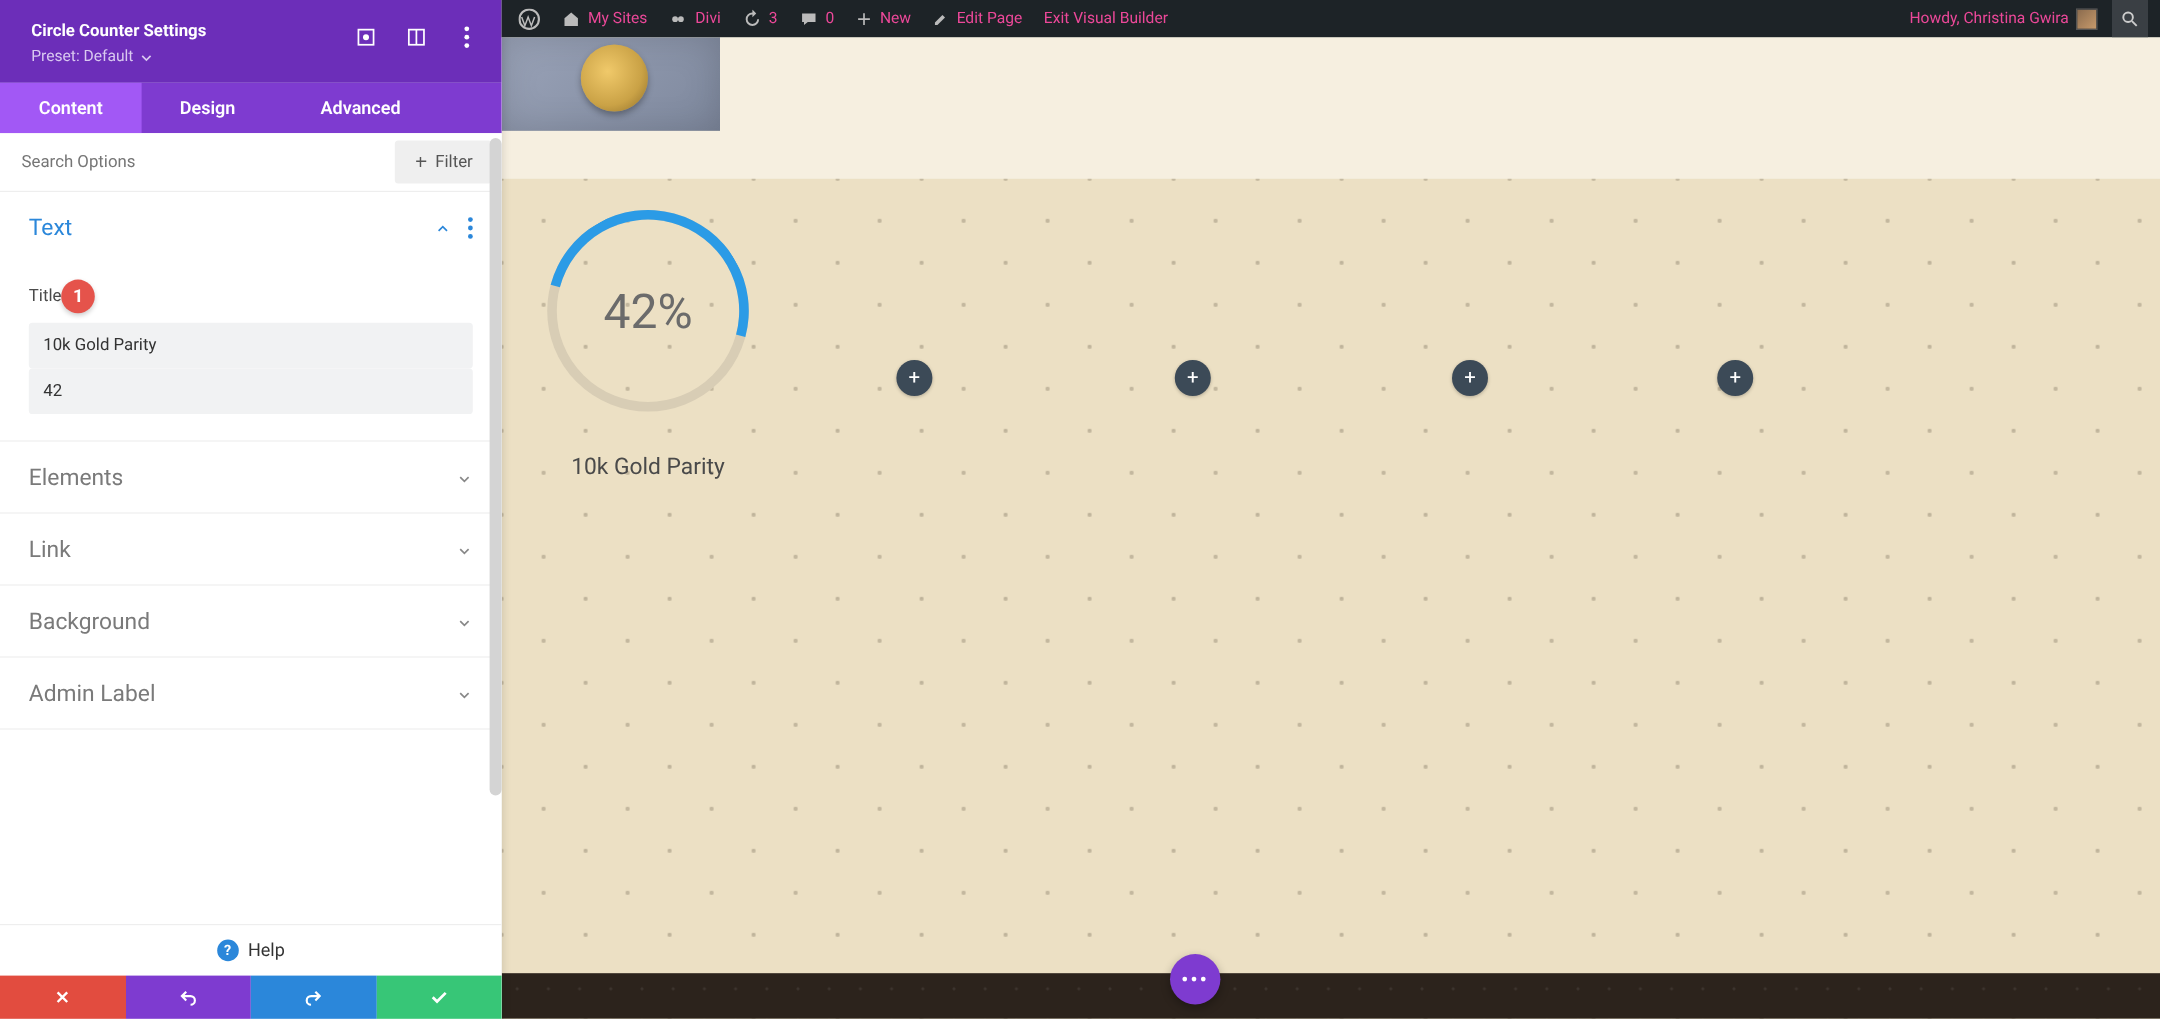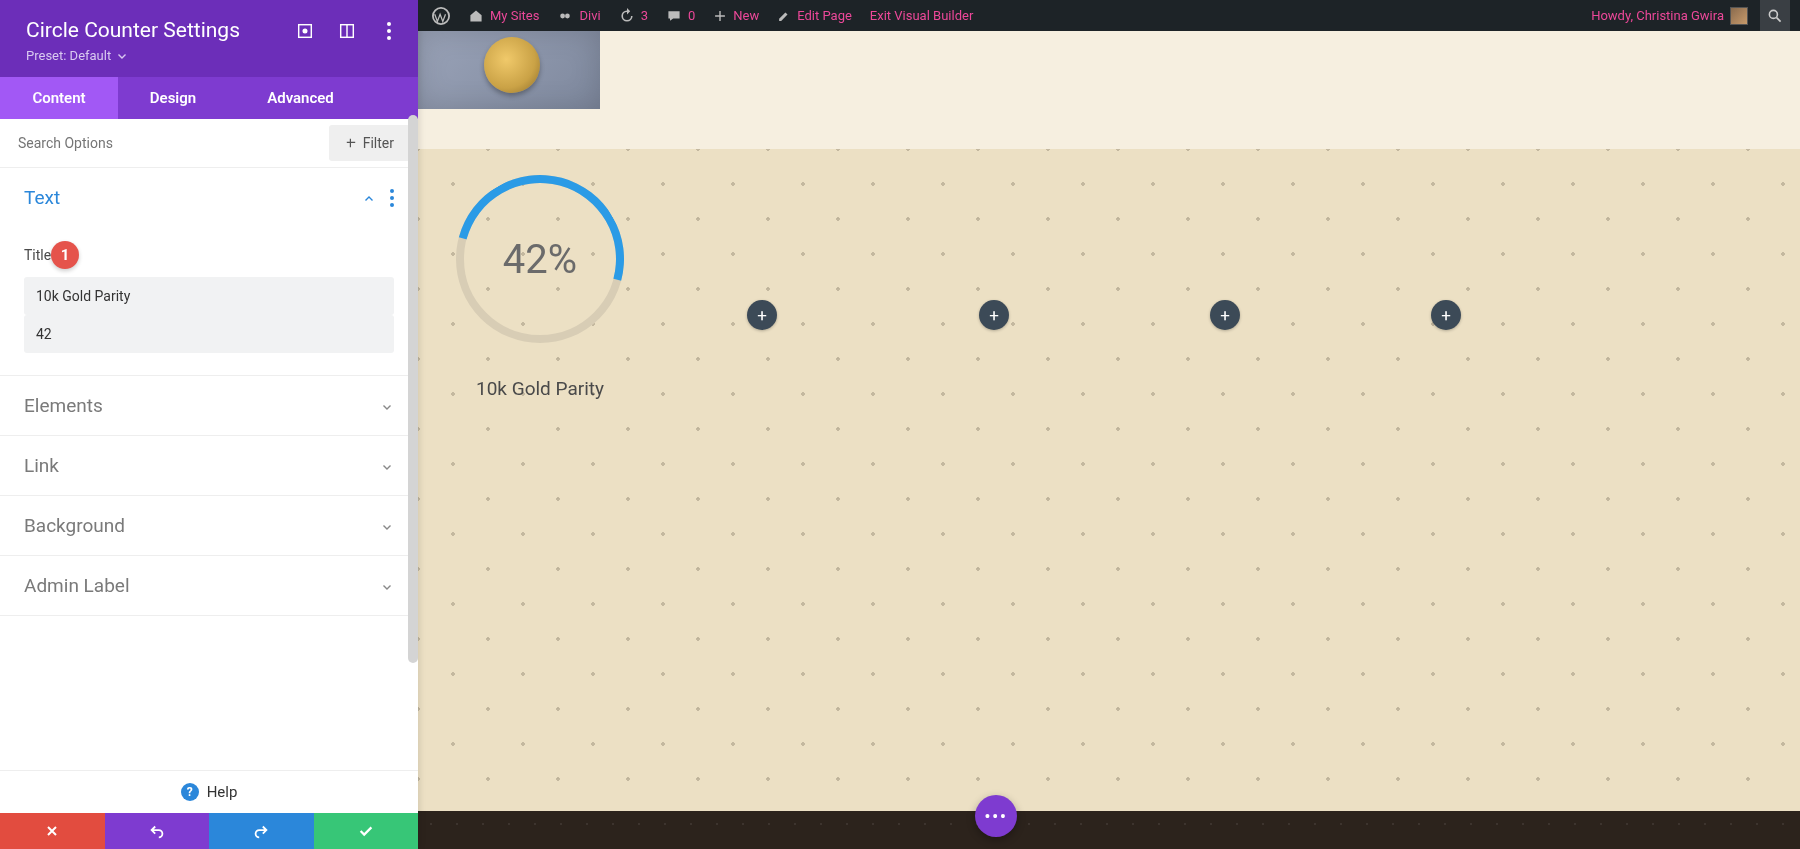--- a/index.html
+++ b/index.html
@@ -12,21 +12,21 @@
 .wpbar a { color:#ec4899; text-decoration:none; display:flex; align-items:center; gap:6px; cursor:pointer; }
 .wpbar svg { fill:#bbb; }
 .wpbar .avatar { width:18px; height:18px; background:linear-gradient(135deg,#8a6b4e,#c79a6b); border:1px solid #555; }
 .wpbar .search-icn { width:30px; height:31px; background:#3a3f44; display:flex; align-items:center; justify-content:center; }
 
 
 .panel { position:absolute; left:0; top:0; width:418px; height:849px; background:#fff; box-shadow:2px 0 6px rgba(0,0,0,.1); display:flex; flex-direction:column; }
 .panel-scrollbar { position:absolute; right:0; top:115px; width:10px; height:548px; background:#d4d4d4; border-radius:5px; }
 
 .panel-head { background:#6c2eb9; color:#fff; padding:18px 20px 14px 26px; display:flex; align-items:flex-start; }
-.panel-head .ttl { font-size:21px; font-weight:400; }
+.panel-head .ttl { font-size:14px; font-weight:700; }
 .panel-head .preset { font-size:13px; color:#d9c9f0; margin-top:6px; display:flex; align-items:center; gap:4px; cursor:pointer; }
 .panel-head .hicons { margin-left:auto; display:flex; gap:24px; padding-top:4px; }
 .panel-head .hicons span { width:18px; height:18px; display:flex; align-items:center; justify-content:center; cursor:pointer; }
 
 .tabs { background:#7e3bd0; display:flex; }
 .tabs .tab { flex:0 0 auto; color:#fff; font-size:15px; font-weight:600; padding:12px 0; text-align:center; cursor:pointer; }
 .tabs .tab.content { width:118px; background:#a258f5; }
 .tabs .tab.design { width:110px; }
 .tabs .tab.advanced { width:145px; }
 

